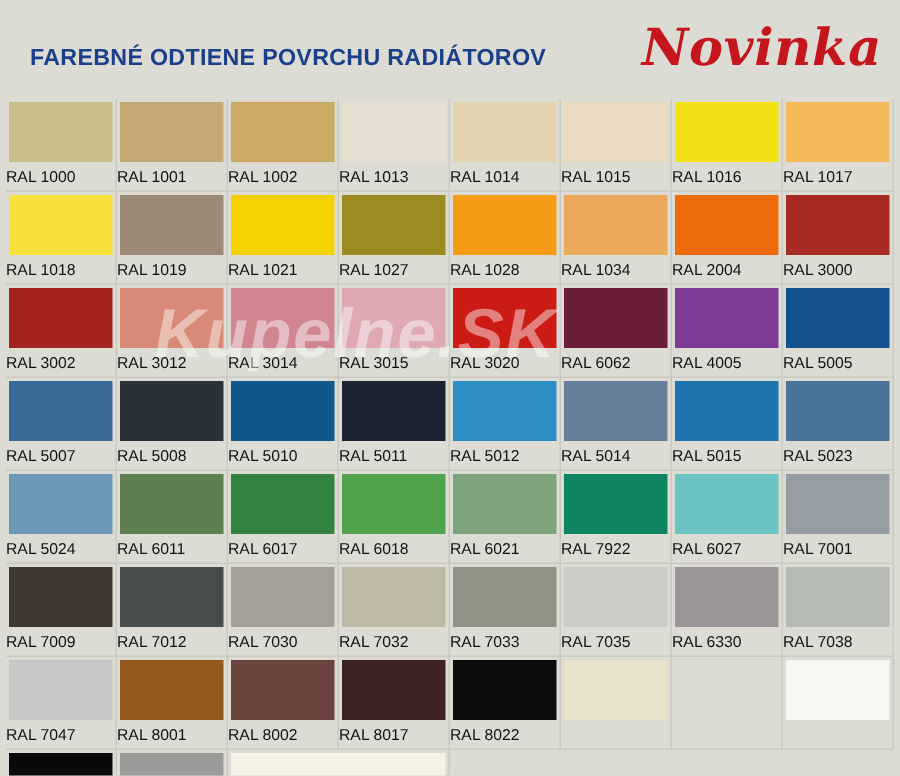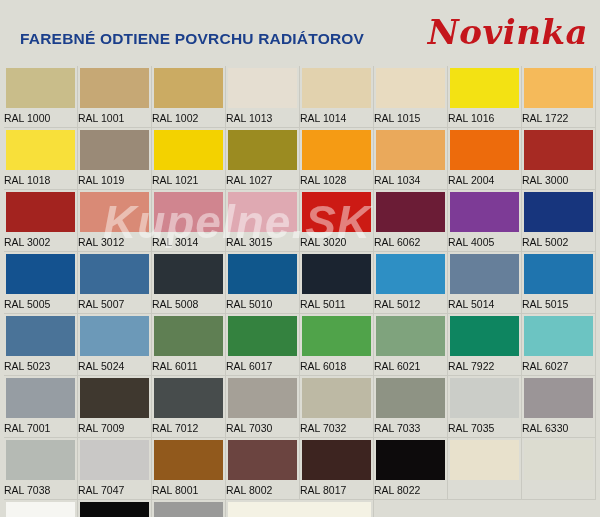--- a/index.html
+++ b/index.html
@@ -145,21 +145,21 @@
       <div class="cell">
         <div class="swatch" style="background: rgb(232, 219, 192);"></div>
         <div class="label">RAL 1015</div>
       </div>
       <div class="cell">
         <div class="swatch" style="background: rgb(243, 226, 19);"></div>
         <div class="label">RAL 1016</div>
       </div>
       <div class="cell">
         <div class="swatch" style="background: rgb(245, 186, 90);"></div>
-        <div class="label">RAL 1722</div>
+        <div class="label">RAL 1017</div>
       </div>
       <div class="cell">
         <div class="swatch" style="background: rgb(248, 224, 58);"></div>
         <div class="label">RAL 1018</div>
       </div>
       <div class="cell">
         <div class="swatch" style="background: rgb(154, 138, 119);"></div>
         <div class="label">RAL 1019</div>
       </div>
       <div class="cell">
@@ -208,24 +208,20 @@
       </div>
       <div class="cell">
         <div class="swatch" style="background: rgb(107, 28, 54);"></div>
         <div class="label">RAL 6062</div>
       </div>
       <div class="cell">
         <div class="swatch" style="background: rgb(125, 59, 150);"></div>
         <div class="label">RAL 4005</div>
       </div>
       <div class="cell">
-        <div class="swatch" style="background: rgb(23, 53, 125);"></div>
-        <div class="label">RAL 5002</div>
-      </div>
-      <div class="cell">
         <div class="swatch" style="background: rgb(20, 82, 143);"></div>
         <div class="label">RAL 5005</div>
       </div>
       <div class="cell">
         <div class="swatch" style="background: rgb(58, 106, 151);"></div>
         <div class="label">RAL 5007</div>
       </div>
       <div class="cell">
         <div class="swatch" style="background: rgb(42, 50, 56);"></div>
         <div class="label">RAL 5008</div>

